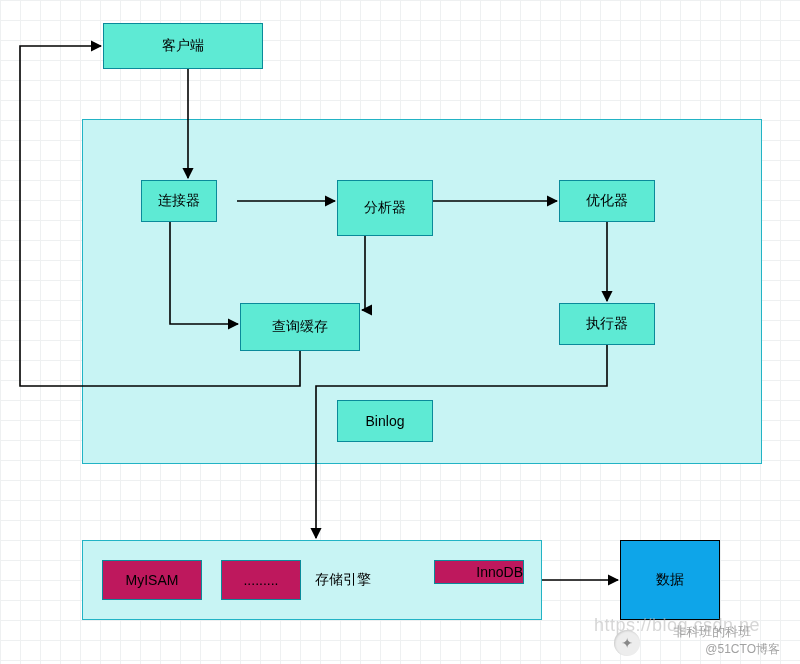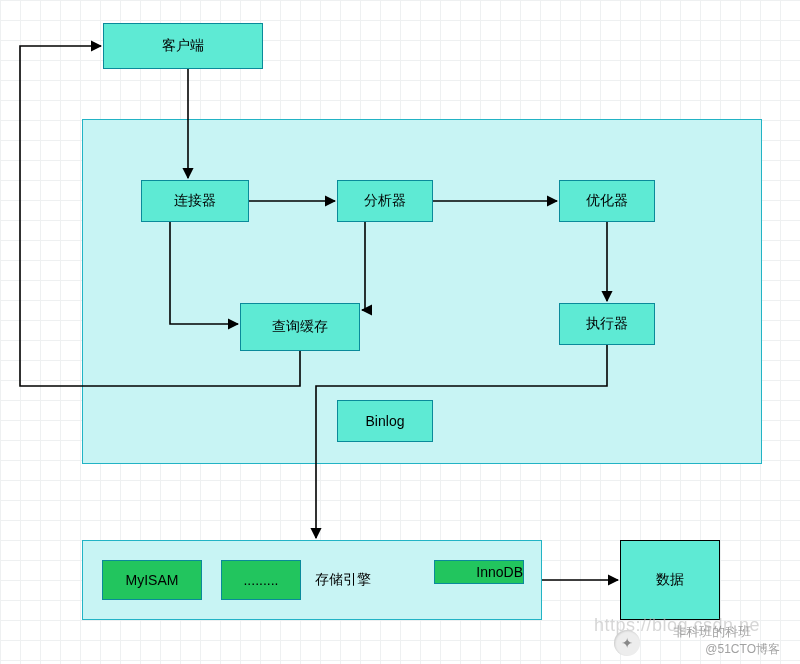--- a/index.html
+++ b/index.html
@@ -40,33 +40,33 @@
     align-items: center;
     justify-content: center;
     font-size: 14px;
     color: #000;
     z-index: 10;
     text-align: center;
     padding: 0 4px;
   }
   .data-node {
     position: absolute;
-    background: #5eead4;
+    background: #0ea5e9;
     border: 1px solid #000;
     box-sizing: border-box;
     display: flex;
     align-items: center;
     justify-content: center;
     font-size: 14px;
     color: #000;
     z-index: 10;
   }
   .engine-chip {
     position: absolute;
-    background: #22c55e;
+    background: #be185d;
     border: 1px solid #0a8a9a;
     box-sizing: border-box;
     display: flex;
     align-items: center;
     justify-content: center;
     font-size: 14px;
     color: #000;
     z-index: 10;
   }
   .engine-label {
@@ -114,25 +114,25 @@
 <div class="grid"></div>
 
 <div class="container-box" style="left:82px; top:119px; width:680px; height:345px;"></div>
 
 <div class="container-box" style="left:82px; top:540px; width:460px; height:80px;"></div>
 
 <div class="node" style="left:103px; top:23px; width:160px; height:46px;">
   <span>客户端</span>
 </div>
 
-<div class="node" style="left:141px; top:180px; width:108px; height:42px;">
+<div class="node" style="left:141px; top:180px; width:76px; height:42px;">
   <span>连接器</span>
 </div>
 
-<div class="node" style="left:337px; top:180px; width:96px; height:42px;text-align:right;">
+<div class="node" style="left:337px; top:180px; width:96px; height:56px;text-align:right;">
   <span>分析器</span>
 </div>
 
 <div class="node" style="left:559px; top:180px; width:96px; height:42px;">
   <span>优化器</span>
 </div>
 
 <div class="node" style="left:240px; top:303px; width:120px; height:48px;">
   <span>查询缓存</span>
 </div>

